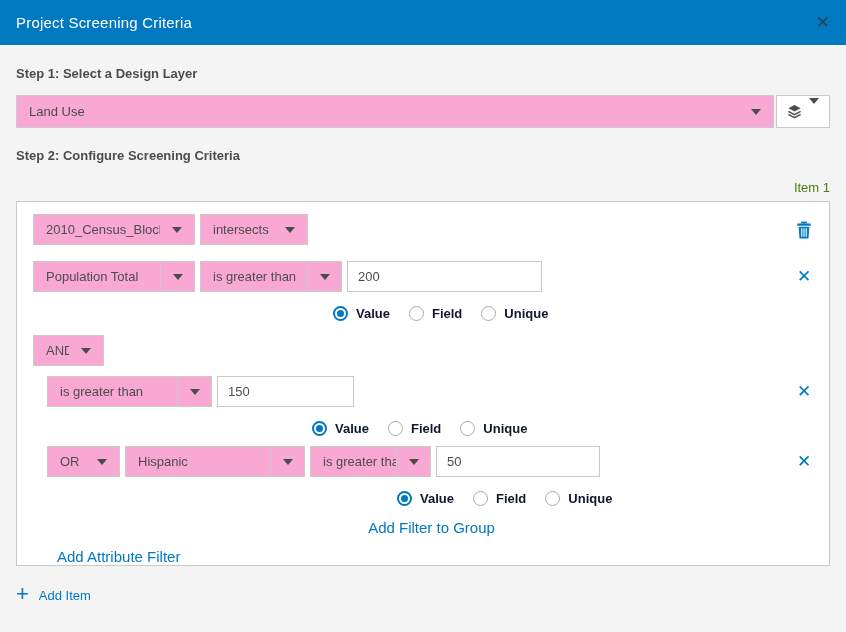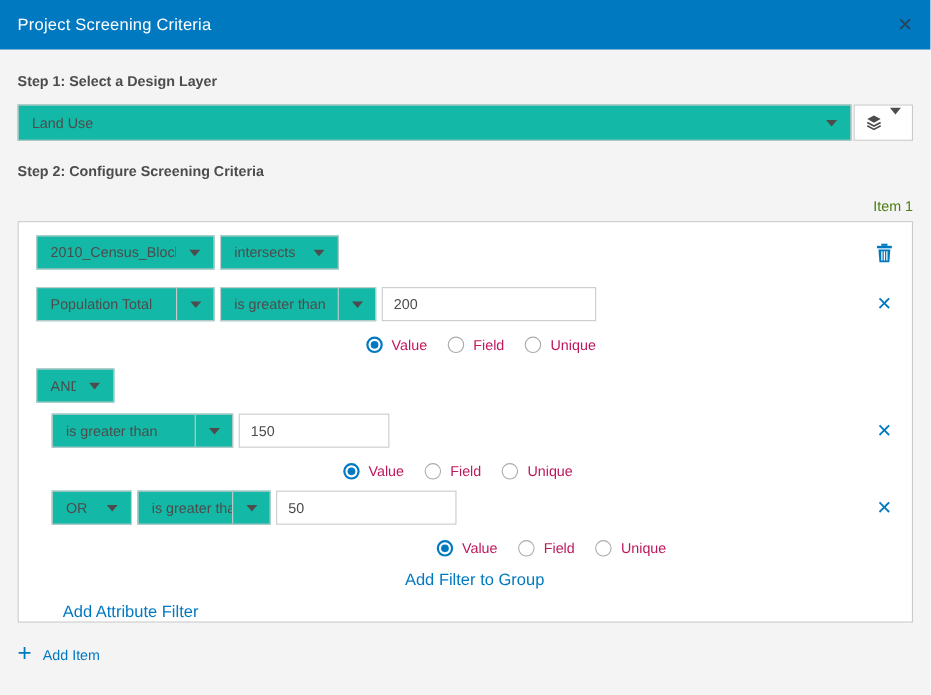--- a/index.html
+++ b/index.html
@@ -20,21 +20,21 @@
   .hdr-title { font-size: 15px; font-weight: 400; letter-spacing: .2px; }
   .hdr-close {
     margin-left: auto; color: #24455c; font-size: 17px; line-height: 1;
     cursor: pointer; font-weight: 400;
   }
   
   .content { padding: 0 16px; }
   .step-label { margin-top: 21px; font-weight: 700; font-size: 13px; color: #4c4c4c; }
   .layer-row { margin-top: 14px; display: flex; gap: 2px; height: 33px; }
   .select {
-    background: #14b8a6; border: 1px solid #cacaca; height: 31px;
+    background: #f9a8d4; border: 1px solid #cacaca; height: 31px;
     display: flex; align-items: center; cursor: pointer; position: relative;
   }
   .layer-row .select { height: 33px; }
   .sel-text {
     padding: 0 10px 0 12px; white-space: nowrap; overflow: hidden;
     flex: 1; color: #4c4c4c;
   }
   .arrow-zone {
     width: 34px; height: 100%; display: flex; align-items: center; justify-content: center;
     flex: none;
@@ -69,21 +69,21 @@
   .x-glyph { color: #0079c1; font-size: 17px; line-height: 1; }
   
   .radio-row { display: flex; align-items: center; gap: 9px; margin-top: 13px; height: 16px; }
   .radio-item { display: flex; align-items: center; gap: 8px; margin-right: 10px; cursor: pointer; }
   .radio-circ {
     width: 15px; height: 15px; border-radius: 50%; border: 1px solid #ababab; background: #fff;
     display: flex; align-items: center; justify-content: center; flex: none;
   }
   .radio-circ.sel { border: 2px solid #0079c1; }
   .radio-circ.sel::after { content: ""; width: 7px; height: 7px; border-radius: 50%; background: #0079c1; }
-  .radio-lbl { font-weight: 400; color: #be185d; }
+  .radio-lbl { font-weight: 700; color: #0f172a; }
   
   .group { margin-left: 14px; margin-top: 10px; }
   .and-row { margin-top: 14px; }
   .group-add { margin-top: 13px; text-align: center; height: 17px; }
   .link { color: #0079c1; cursor: pointer; text-decoration: none; font-size: 15px; text-align: center; }
   .bottom-links { display: flex; align-items: center; margin-top: 12px; }
   .bottom-links .link { margin-left: 24px; }
   .bottom-links .link:first-child { margin-left: 24px; }
   .hl-box {
     border: 3px solid #14a0d9; padding: 11px 17px; margin-left: 22px;
@@ -234,20 +234,26 @@
         </span>
       </div>
 
       <div class="frow" style="margin-top:10px">
         <div class="select" style="width:73px">
           <span class="sel-text">OR</span>
           <span class="arrow-zone">
               <span class="tri"></span>
             </span>
         </div>
+        <div class="select divided" style="width:180px">
+          <span class="sel-text">Hispanic</span>
+          <span class="arrow-zone">
+              <span class="tri"></span>
+            </span>
+        </div>
         <div class="select divided" style="width:121px">
           <span class="sel-text">is greater than</span>
           <span class="arrow-zone">
               <span class="tri"></span>
             </span>
         </div>
         <input class="txt-input" style="width: 164px;" value="50">
         <button class="icon-btn">
           <span class="x-glyph">✕</span>
         </button>

